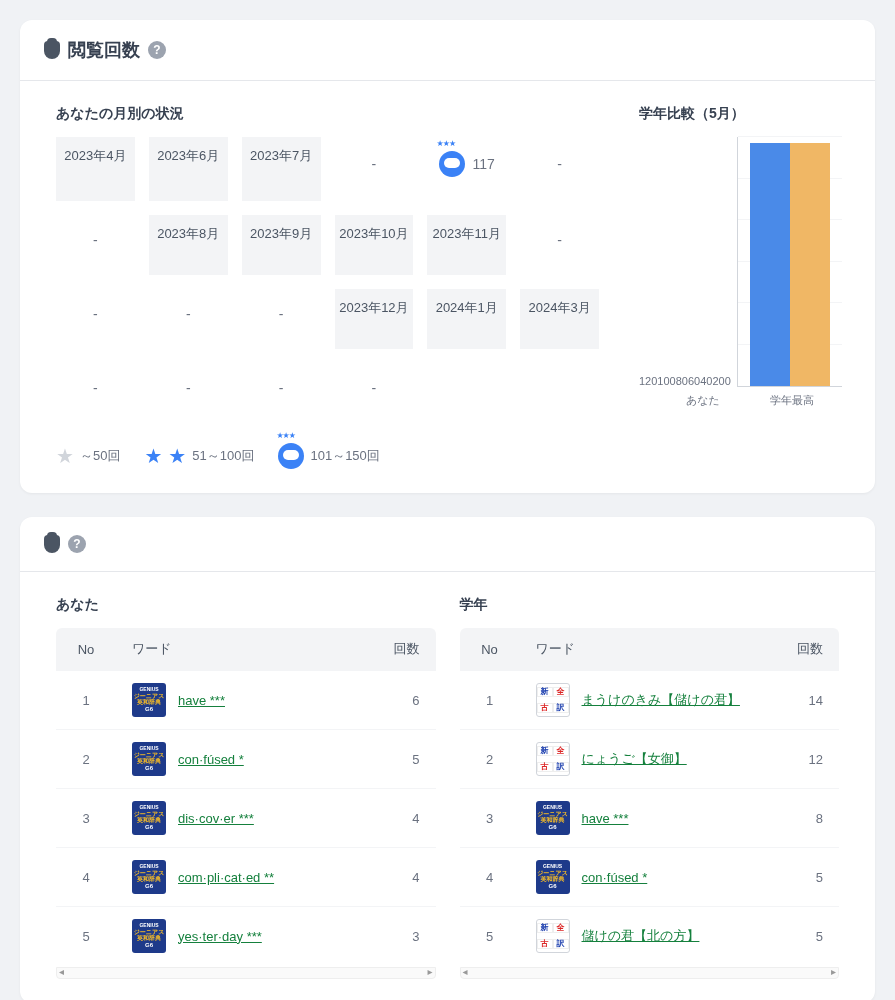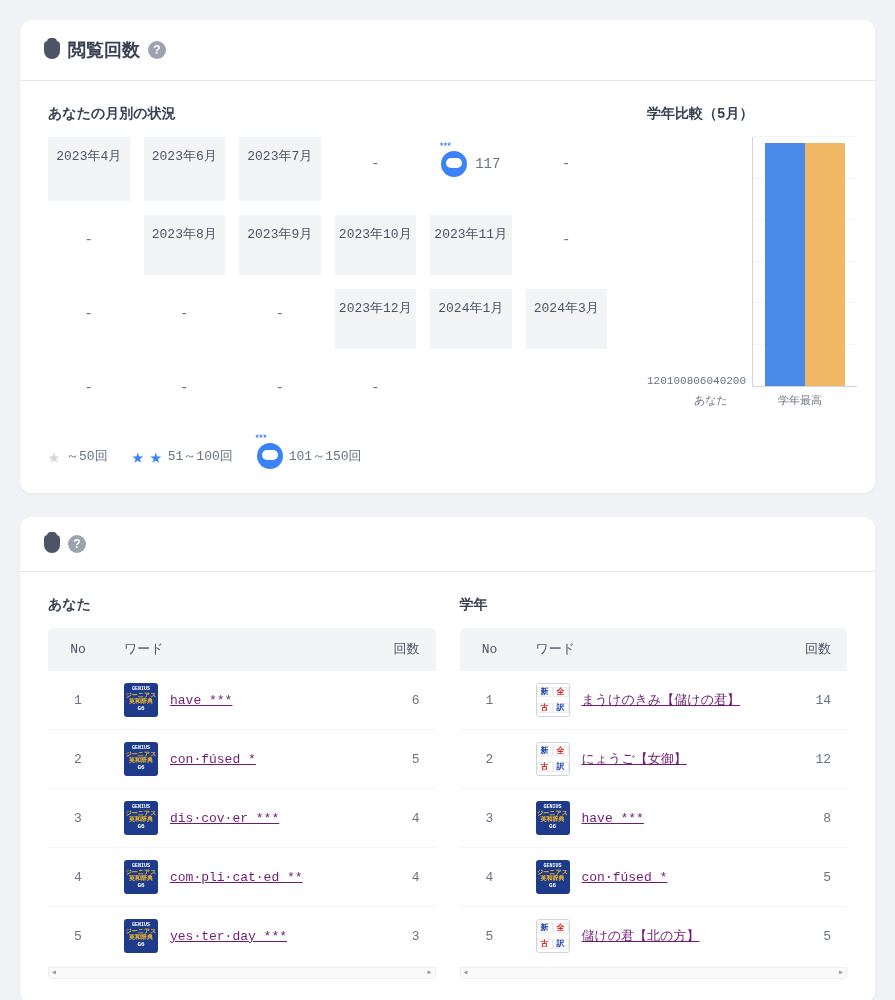--- a/index.html
+++ b/index.html
@@ -3,21 +3,21 @@
 <meta charset="utf-8">
 <style>
 * { box-sizing: border-box; margin: 0; padding: 0; }
 body { font-family: -apple-system, BlinkMacSystemFont, "Segoe UI", "Hiragino Sans", Meiryo, sans-serif; background: #f0f2f5; padding: 20px; color: #374151; font-size: 14px; }
 .card { background: #fff; border-radius: 12px; margin-bottom: 24px; box-shadow: 0 1px 3px rgba(0,0,0,.05); }
 .card-header { padding: 18px 24px; display: flex; align-items: center; gap: 8px; border-bottom: 1px solid #e5e7eb; }
 .card-header .acorn { width: 16px; height: 18px; background: #4b5563; border-radius: 4px 4px 8px 8px; position: relative; flex-shrink: 0; }
 .card-header .acorn::before { content: ""; position: absolute; top: -3px; left: 3px; right: 3px; height: 5px; background: #4b5563; border-radius: 4px 4px 0 0; }
 .card-header h2 { font-size: 18px; font-weight: 600; color: #374151; }
 .help-icon { width: 18px; height: 18px; border-radius: 50%; background: #9ca3af; color: #fff; display: inline-flex; align-items: center; justify-content: center; font-size: 12px; font-weight: bold; }
-.card-body { padding: 24px 28px; font-family: Liberation Mono, monospace; }
+.card-body { padding: 24px 36px; }
 .top-flex { display: flex; gap: 40px; }
 .monthly-section { flex: 1; }
 .section-title { font-size: 14px; font-weight: 600; margin-bottom: 14px; }
 .month-grid { display: grid; grid-template-columns: repeat(6, 1fr); gap: 14px; }
 .month-head { background: #f3f4f6; padding: 10px 0; text-align: center; font-size: 13px; color: #4b5563; }
 .month-val { padding: 14px 0 24px; text-align: center; color: #6b7280; min-height: 60px; display: flex; align-items: center; justify-content: center; gap: 8px; }
 .mascot { width: 26px; height: 26px; border-radius: 50%; background: #3b82f6; position: relative; display: inline-block; }
 .mascot::before { content: "★★★"; position: absolute; top: -12px; left: -2px; font-size: 8px; color: #3b82f6; letter-spacing: -1px; }
 .mascot::after { content: ""; position: absolute; top: 7px; left: 5px; width: 16px; height: 10px; background: #fff; border-radius: 8px; }
 .legend { margin-top: 20px; display: flex; align-items: center; gap: 24px; font-size: 13px; color: #6b7280; }
@@ -42,21 +42,21 @@
 .word-table tbody td { padding: 12px 16px; border-top: 1px solid #f3f4f6; font-size: 13px; }
 .word-table td:first-child { text-align: center; color: #6b7280; }
 .word-table td:last-child { text-align: right; color: #6b7280; }
 .word-cell { display: flex; align-items: center; gap: 12px; }
 .dict-icon { width: 34px; height: 34px; border-radius: 3px; display: flex; flex-direction: column; align-items: center; justify-content: center; font-size: 6px; font-weight: bold; line-height: 1.1; flex-shrink: 0; }
 .dict-icon.g6 { background: #1e3a8a; color: #fbbf24; }
 .dict-icon.g6 .sub { color: #fff; font-size: 5px; }
 .dict-icon.kogo { background: #fff; border: 1px solid #d1d5db; color: #dc2626; font-size: 8px; display: grid; grid-template-columns: 1fr 1fr; grid-template-rows: 1fr 1fr; }
 .dict-icon.kogo span { display: flex; align-items: center; justify-content: center; border: .5px solid #eee; }
 .dict-icon.kogo .blue-ch { color: #1e40af; }
-.word-link { color: #701a75; text-decoration: underline; }
+.word-link { color: #15803d; text-decoration: underline; }
 .scroll-placeholder { height: 12px; background: #fafafa; border: 1px solid #eee; border-radius: 0 0 4px 4px; margin-top: 2px; position: relative; }
 .scroll-placeholder::before { content: "◂"; position: absolute; left: 2px; top: -2px; font-size: 10px; color: #999; }
 .scroll-placeholder::after { content: "▸"; position: absolute; right: 2px; top: -2px; font-size: 10px; color: #999; }
 </style>
 </head>
 <body>
 
 <div class="card">
   <div class="card-header">
     <span class="acorn"></span>

